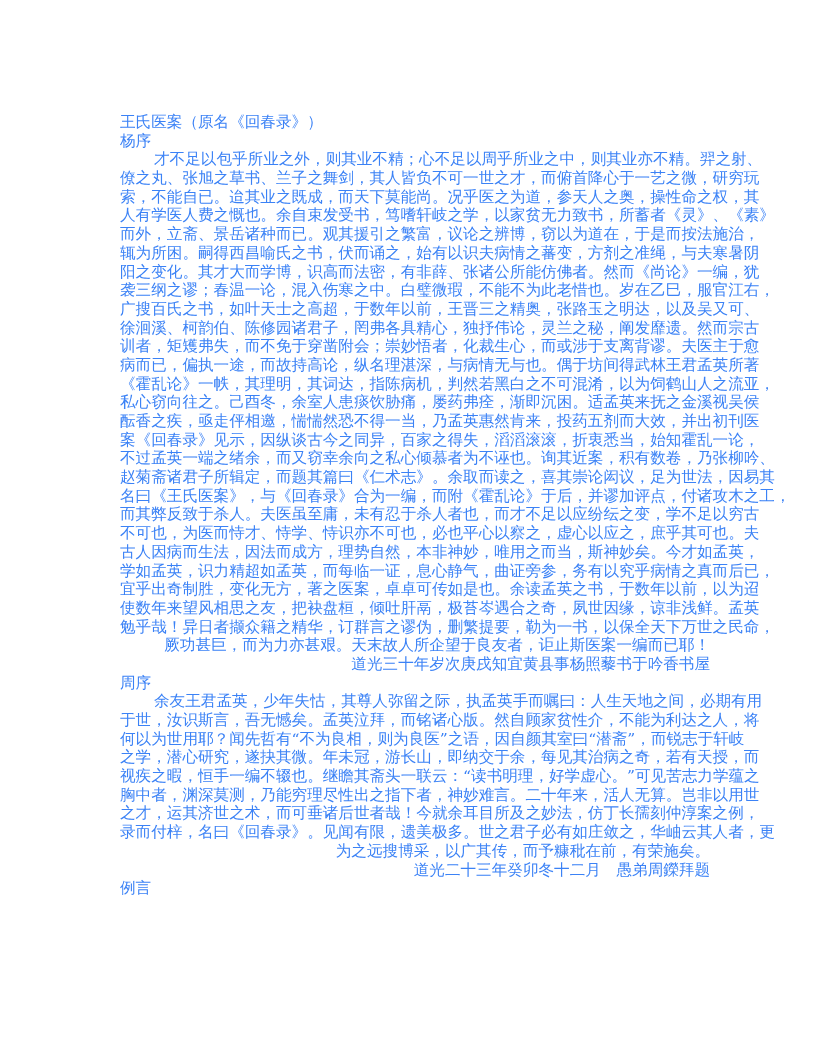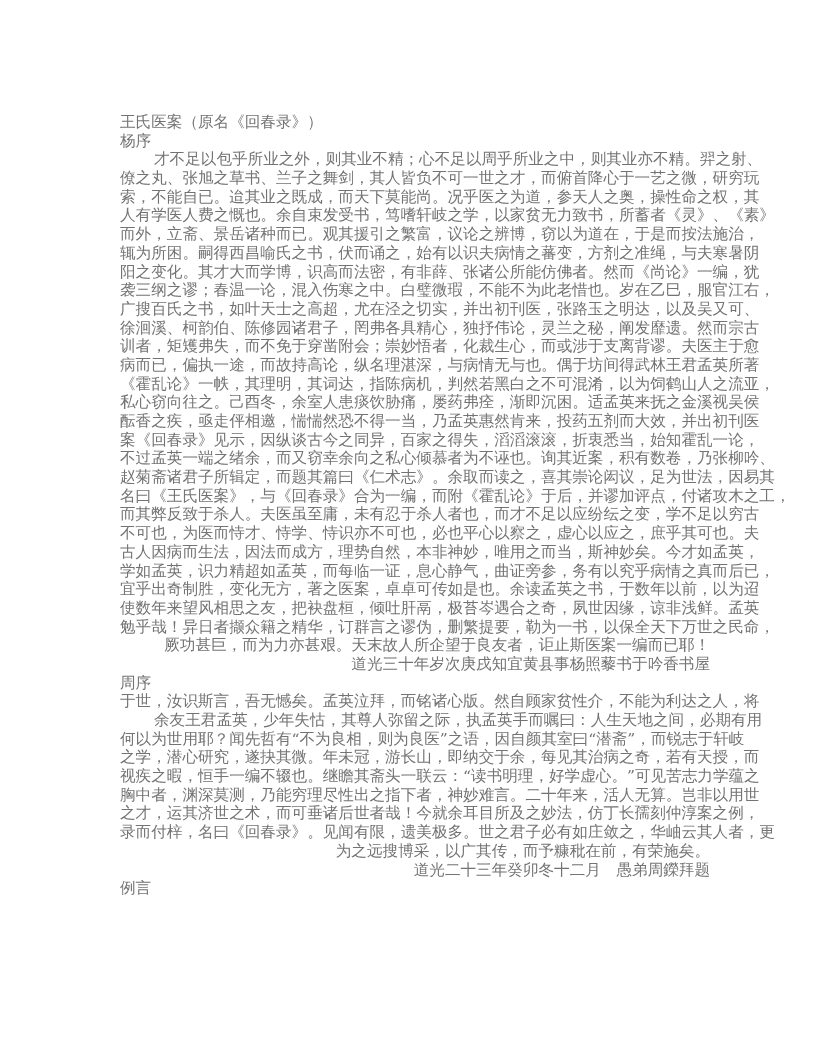--- a/index.html
+++ b/index.html
@@ -5,21 +5,21 @@
   html, body { margin: 0; padding: 0; background: #ffffff; }
   body { width: 816px; height: 1056px; position: relative; overflow: hidden; }
   .page {
     position: absolute;
     left: 120px;
     top: 113px;
     width: 590px;
     font-family: "DejaVu Serif", "Liberation Serif", serif;
     font-size: 15.6px;
     line-height: 18.7px;
-    color: #737373;
+    color: #3b82f6;
   }
   .line { display: block; white-space: nowrap; height: 18.7px; text-align: right; }
   .indent { padding-left: 34px; }
   .heading { display: block; white-space: nowrap; height: 18.7px; }
 </style>
 </head>
 <body>
 
 <div class="page">
   <span class="heading">王氏医案（原名《回春录》）</span>
@@ -27,21 +27,21 @@
   <span class="heading">杨序</span>
   <div>
     <span class="line indent">才不足以包乎所业之外，则其业不精；心不足以周乎所业之中，则其业亦不精。羿之射、</span>
     <span class="line">僚之丸、张旭之草书、兰子之舞剑，其人皆负不可一世之才，而俯首降心于一艺之微，研穷玩</span>
     <span class="line">索，不能自已。迨其业之既成，而天下莫能尚。况乎医之为道，参天人之奥，操性命之权，其</span>
     <span class="line">人有学医人费之慨也。余自束发受书，笃嗜轩岐之学，以家贫无力致书，所蓄者《灵》、《素》</span>
     <span class="line">而外，立斋、景岳诸种而已。观其援引之繁富，议论之辨博，窃以为道在，于是而按法施治，</span>
     <span class="line">辄为所困。嗣得西昌喻氏之书，伏而诵之，始有以识夫病情之蕃变，方剂之准绳，与夫寒暑阴</span>
     <span class="line">阳之变化。其才大而学博，识高而法密，有非薛、张诸公所能仿佛者。然而《尚论》一编，犹</span>
     <span class="line">袭三纲之谬；春温一论，混入伤寒之中。白璧微瑕，不能不为此老惜也。岁在乙巳，服官江右，</span>
-    <span class="line">广搜百氏之书，如叶天士之高超，尤在泾之切实，并出初刊医，张路玉之明达，以及吴又可、</span>
+    <span class="line">广搜百氏之书，如叶天士之高超，于数年以前，王晋三之精奥，张路玉之明达，以及吴又可、</span>
     <span class="line">徐洄溪、柯韵伯、陈修园诸君子，罔弗各具精心，独抒伟论，灵兰之秘，阐发靡遗。然而宗古</span>
     <span class="line">训者，矩矱弗失，而不免于穿凿附会；崇妙悟者，化裁生心，而或涉于支离背谬。夫医主于愈</span>
     <span class="line">病而已，偏执一途，而故持高论，纵名理湛深，与病情无与也。偶于坊间得武林王君孟英所著</span>
     <span class="line">《霍乱论》一帙，其理明，其词达，指陈病机，判然若黑白之不可混淆，以为饲鹤山人之流亚，</span>
     <span class="line">私心窃向往之。己酉冬，余室人患痰饮胁痛，屡药弗痊，渐即沉困。适孟英来抚之金溪视吴侯</span>
     <span class="line">酝香之疾，亟走伻相邀，惴惴然恐不得一当，乃孟英惠然肯来，投药五剂而大效，并出初刊医</span>
     <span class="line">案《回春录》见示，因纵谈古今之同异，百家之得失，滔滔滚滚，折衷悉当，始知霍乱一论，</span>
     <span class="line">不过孟英一端之绪余，而又窃幸余向之私心倾慕者为不诬也。询其近案，积有数卷，乃张柳吟、</span>
     <span class="line">赵菊斋诸君子所辑定，而题其篇曰《仁术志》。余取而读之，喜其崇论闳议，足为世法，因易其</span>
     <span class="line">名曰《王氏医案》，与《回春录》合为一编，而附《霍乱论》于后，并谬加评点，付诸攻木之工，</span>
@@ -51,22 +51,22 @@
     <span class="line">学如孟英，识力精超如孟英，而每临一证，息心静气，曲证旁参，务有以究乎病情之真而后已，</span>
     <span class="line">宜乎出奇制胜，变化无方，著之医案，卓卓可传如是也。余读孟英之书，于数年以前，以为迢</span>
     <span class="line">使数年来望风相思之友，把袂盘桓，倾吐肝鬲，极苔岑遇合之奇，夙世因缘，谅非浅鲜。孟英</span>
     <span class="line">勉乎哉！异日者撷众籍之精华，订群言之谬伪，删繁提要，勒为一书，以保全天下万世之民命，</span>
     <span class="line">厥功甚巨，而为力亦甚艰。天末故人所企望于良友者，讵止斯医案一编而已耶！</span>
     <span class="line indent">道光三十年岁次庚戌知宜黄县事杨照藜书于吟香书屋</span>
   </div>
 
   <span class="heading">周序</span>
   <div>
+    <span class="line indent">余友王君孟英，少年失怙，其尊人弥留之际，执孟英手而嘱曰：人生天地之间，必期有用</span>
     <span class="line">于世，汝识斯言，吾无憾矣。孟英泣拜，而铭诸心版。然自顾家贫性介，不能为利达之人，将</span>
-    <span class="line indent">余友王君孟英，少年失怙，其尊人弥留之际，执孟英手而嘱曰：人生天地之间，必期有用</span>
     <span class="line">何以为世用耶？闻先哲有“不为良相，则为良医”之语，因自颜其室曰“潜斋”，而锐志于轩岐</span>
     <span class="line">之学，潜心研究，遂抉其微。年未冠，游长山，即纳交于余，每见其治病之奇，若有天授，而</span>
     <span class="line">视疾之暇，恒手一编不辍也。继瞻其斋头一联云：“读书明理，好学虚心。”可见苦志力学蕴之</span>
     <span class="line">胸中者，渊深莫测，乃能穷理尽性出之指下者，神妙难言。二十年来，活人无算。岂非以用世</span>
     <span class="line">之才，运其济世之术，而可垂诸后世者哉！今就余耳目所及之妙法，仿丁长孺刻仲淳案之例，</span>
     <span class="line">录而付梓，名曰《回春录》。见闻有限，遗美极多。世之君子必有如庄敛之，华岫云其人者，更</span>
     <span class="line">为之远搜博采，以广其传，而予糠秕在前，有荣施矣。</span>
     <span class="line indent">道光二十三年癸卯冬十二月　愚弟周鑅拜题</span>
   </div>
 

